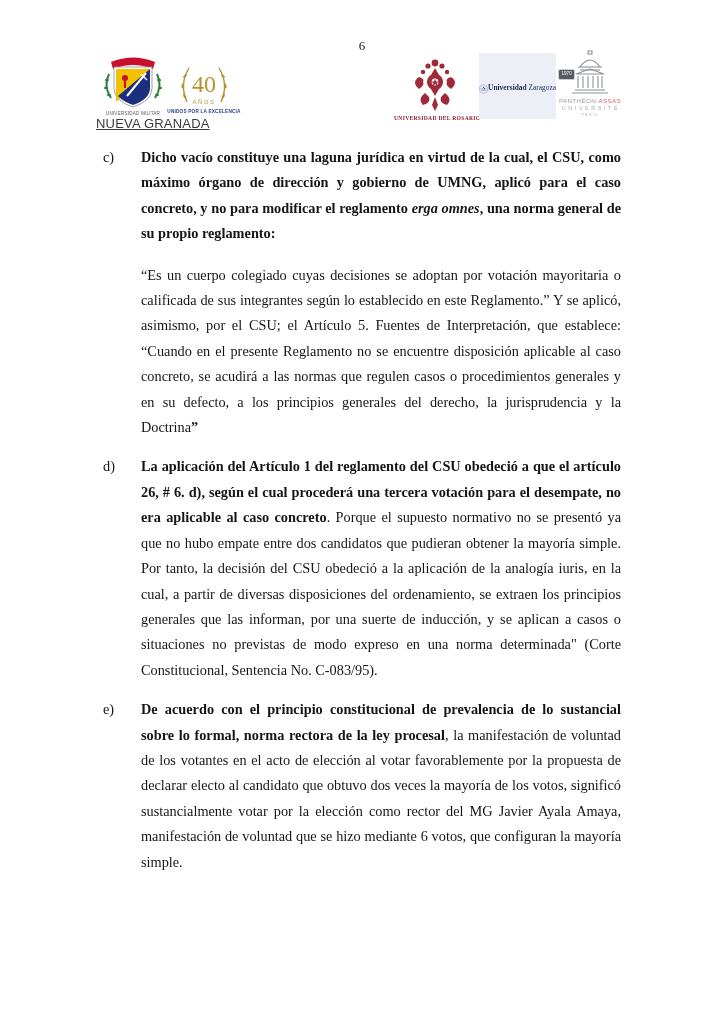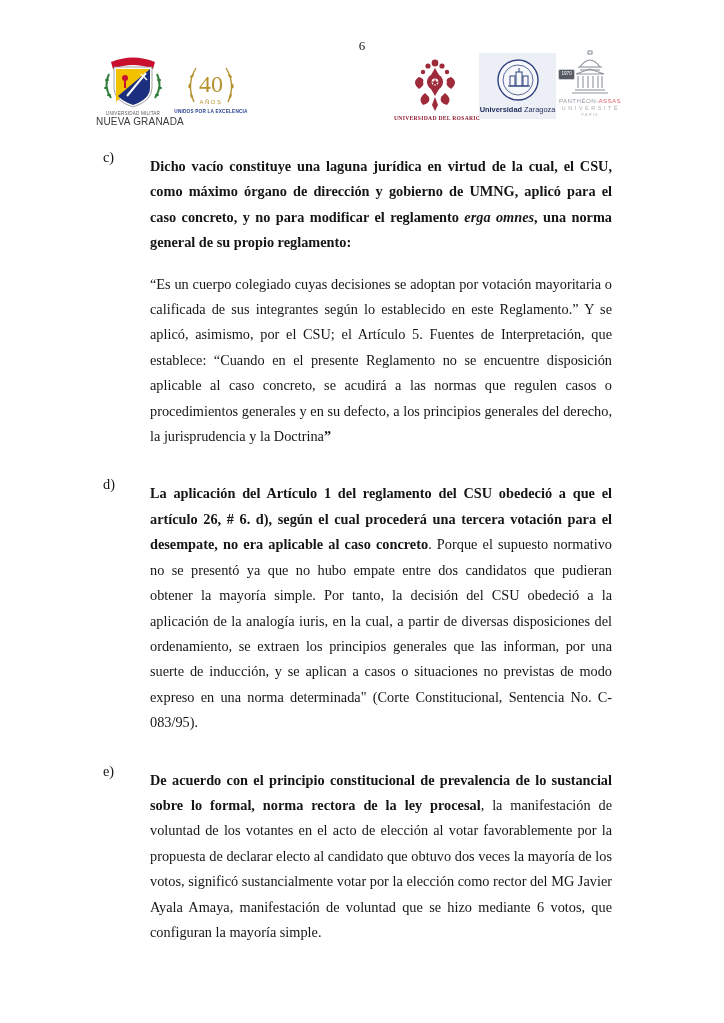--- a/index.html
+++ b/index.html
@@ -14,31 +14,31 @@
   
   .page-number{
     position:absolute;top:38px;left:0;width:724px;
     text-align:center;font-size:13px;
   }
   .logo{position:absolute;text-align:center;}
   .logo svg{display:block;margin:0 auto;}
   
   .umng{left:96px;top:52px;width:74px;font-family:"Liberation Sans",sans-serif;}
   .umng-t1{font-size:4.6px;letter-spacing:.2px;color:#5a5a5a;margin-top:1px;white-space:nowrap;}
-  .umng-t2{font-size:10px;color:#3a3a3a;letter-spacing:.2px;white-space:nowrap;}
-  
-  .forty{left:167px;top:64px;width:88px;font-family:"Liberation Sans",sans-serif;}
+  .umng-t2{font-size:13px;color:#3a3a3a;letter-spacing:.2px;white-space:nowrap;text-decoration:underline;}
+  
+  .forty{left:160px;top:64px;width:88px;font-family:"Liberation Sans",sans-serif;}
   .forty-tag{font-size:4.7px;font-weight:bold;color:#27418f;letter-spacing:.2px;margin-top:1px;white-space:nowrap;}
   
   .rosario{left:394px;top:55px;width:82px;}
   .rosario-name{font-family:"Liberation Serif",serif;font-weight:bold;font-size:5.6px;color:#8e1f30;letter-spacing:.3px;margin-top:2px;white-space:nowrap;}
   
   .zaragoza{left:479px;top:53px;width:77px;height:66px;background:#edeff6;
-    display:flex;flex-direction:column;align-items:center;justify-content:flex-start;
-    font-family:Liberation Sans, sans-serif;}
+    display:flex;flex-direction:row;align-items:center;justify-content:flex-start;
+    font-family:Liberation Serif, serif;}
   .zaragoza svg{margin-top:5px;}
   .zaragoza-name{font-size:7.4px;color:#1e2a5a;margin-top:3px;white-space:nowrap;}
   
   .assas{left:556px;top:50px;width:68px;font-family:"Liberation Sans",sans-serif;position:absolute;}
   .assas-badge{
     position:absolute;left:2px;top:19px;
     background:#565b63;color:#ffffff;font-size:4.6px;line-height:1;
     padding:2px 2.5px;border-radius:2px;border:1px solid #c9ccd1;
   }
   .assas-n1{font-size:6.2px;letter-spacing:.4px;margin-top:1px;white-space:nowrap;}
@@ -49,21 +49,21 @@
   
   .doc-body{
     position:absolute;left:103px;top:145px;width:518px;
     font-size:14.3px;line-height:25.4px;
   }
   .item{display:flex;}
   .item + .item{margin-top:14px;}
   .item-label{width:38px;flex:0 0 38px;}
   .item-content{flex:1;}
   .item-content p{
-    margin:9px;
+    margin:0;
     text-align:justify;
     hyphens:none;
   }
   .item-content p.gap{margin-top:16px;}
   .b{font-weight:bold;}
   .i{}
   .bi{font-weight:bold;font-style:italic;}
 </style>
 </head>
 <body>

